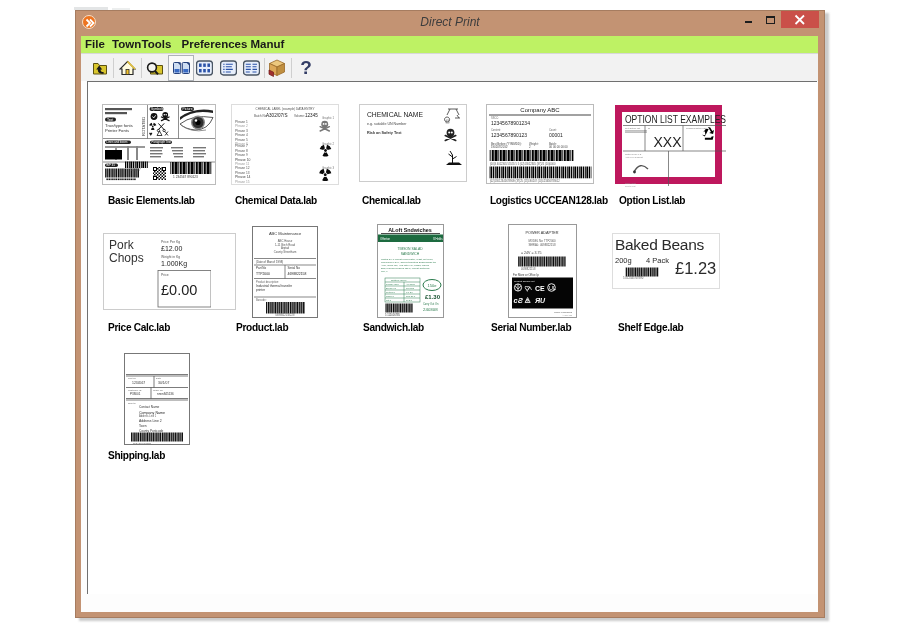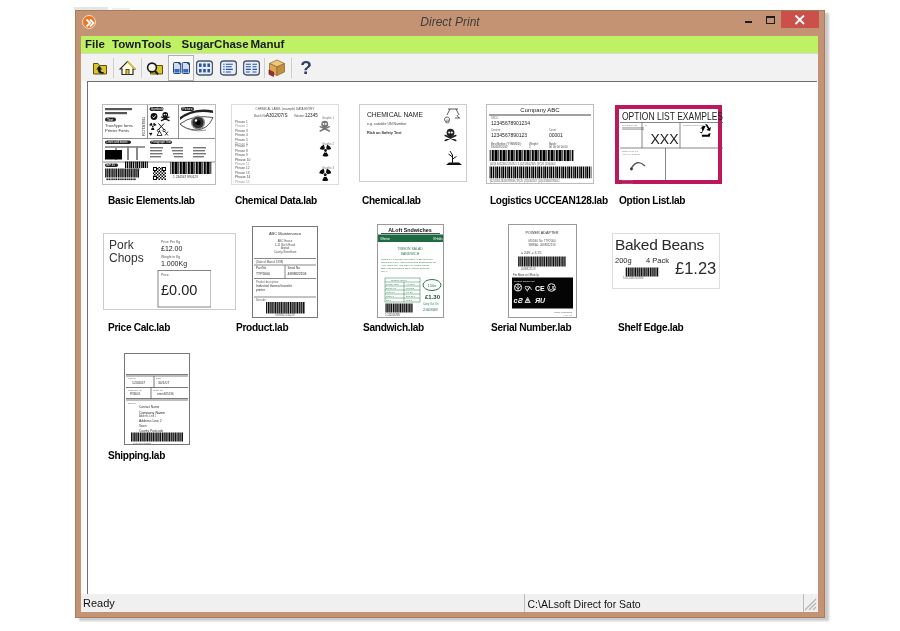--- a/index.html
+++ b/index.html
@@ -39,21 +39,21 @@
     <div id="btn-max"></div>
     <div id="btn-close"><svg width="38" height="17" viewBox="0 0 38 17">
           <path d="M14.5 4.5 L23 13 M23 4.5 L14.5 13" stroke="#fff" stroke-width="1.8"></path>
         </svg></div>
   </div>
   <div id="inner">
     <div id="menubar">
       <span style="left:4px">File</span>
         <span style="left:31px">Town</span>
         <span style="left:60.5px">Tools</span>
-        <span style="left:100.5px">SugarChase</span>
+        <span style="left:100.5px">Preferences</span>
         <span style="left:169.5px">Manuf</span>
     </div>
     <div id="toolbar">
       <span class="tsep" style="left:32px"></span>
       <span class="tsep" style="left:60px"></span>
       <span class="tsep" style="left:183px"></span>
       <span class="tsep" style="left:210px"></span>
 
       <svg class="tico" style="left:11px;top:6px" width="16" height="16" viewBox="0 0 16 16">
         <path d="M1.5 3.5 h4.5 l1.5 2 h7 v8.5 h-13 z" fill="#d9c62e" stroke="#5c5212" stroke-width="1"></path>
@@ -322,21 +322,21 @@
             <text x="42" y="43" font-size="2.8" fill="#444">2</text>
         <text x="62" y="39.5" font-size="2.8" fill="#444">Batch:</text>
             <text x="62" y="43" font-size="2.8" fill="#444">00 00 00 00 00</text>
         <rect x="2.5" y="45" width="84" height="11" fill="url(#bc3)"></rect>
         <text x="3" y="59.5" font-size="2.6" fill="#555">(00)3 4012345 55555 5 5 (02)13012345 (37)25 (10)0000</text>
         <rect x="2.5" y="61.5" width="102" height="11.8" fill="url(#bc1)"></rect>
         <text x="3" y="77" font-size="2.6" fill="#555">(02)13012345678909 (37)25 (15)190207 (10)123456789012</text>
       </svg>
       </div>
 
-      <div class="thumb" style="left:527px;top:22.5px;width:107px;height:79px;border:4px solid #be185d">
+      <div class="thumb" style="left:527px;top:22.5px;width:107px;height:79px;border:7px solid #be185d">
       <svg width="105" height="77" viewBox="0 0 105 77">
         <text x="3" y="11" font-size="10.5" fill="#222" textLength="101" lengthAdjust="spacingAndGlyphs">OPTION LIST EXAMPLES</text>
         <g stroke="#555" stroke-width="0.7" fill="none">
           <path d="M1 13.5 h103 M1 39 h103 M23 13.5 v25.5 M61 13.5 v25.5 M46.5 39 v35"></path>
         </g>
         <text x="3" y="16.5" font-size="2.2" fill="#777">Text Option List</text>
         <text x="3" y="21" font-size="3" fill="#333">XXXXXXXXXXX</text>
         <text x="26" y="17" font-size="2.2" fill="#777">ID</text>
         <text x="31.5" y="35" font-size="14" fill="#222">XXX</text>
         <text x="64" y="16.5" font-size="2.2" fill="#777">Graphics Option List</text>
@@ -500,23 +500,14 @@
       <div class="cap" style="left:274px;top:111.5px">Chemical.lab</div>
       <div class="cap" style="left:402px;top:111.5px">Logistics UCCEAN128.lab</div>
       <div class="cap" style="left:531px;top:111.5px">Option List.lab</div>
       <div class="cap" style="left:20px;top:239px">Price Calc.lab</div>
       <div class="cap" style="left:148px;top:239px">Product.lab</div>
       <div class="cap" style="left:275px;top:239px">Sandwich.lab</div>
       <div class="cap" style="left:403px;top:239px">Serial Number.lab</div>
       <div class="cap" style="left:530px;top:239px">Shelf Edge.lab</div>
       <div class="cap" style="left:20px;top:367px">Shipping.lab</div>
     </div>
-    <div id="statusbar">
-      <span style="position:absolute;left:2px;top:3px">Ready</span>
-      <span style="position:absolute;left:443px;top:0;width:1px;height:18px;background:#bdbdbd"></span>
-      <span style="position:absolute;left:446.5px;top:3.5px;font-size:10.5px">C:\ALsoft Direct for Sato</span>
-      <span style="position:absolute;left:722px;top:0;width:1px;height:18px;background:#bdbdbd"></span>
-      <svg style="position:absolute;right:1px;bottom:1px" width="13" height="13" viewBox="0 0 13 13">
-          <path d="M12 1 L1 12 M12 5 L5 12 M12 9 L9 12" stroke="#b5b5b5" stroke-width="1.3"></path>
-        </svg>
-    </div>
   </div>
 </div>
 
 </body></html>

